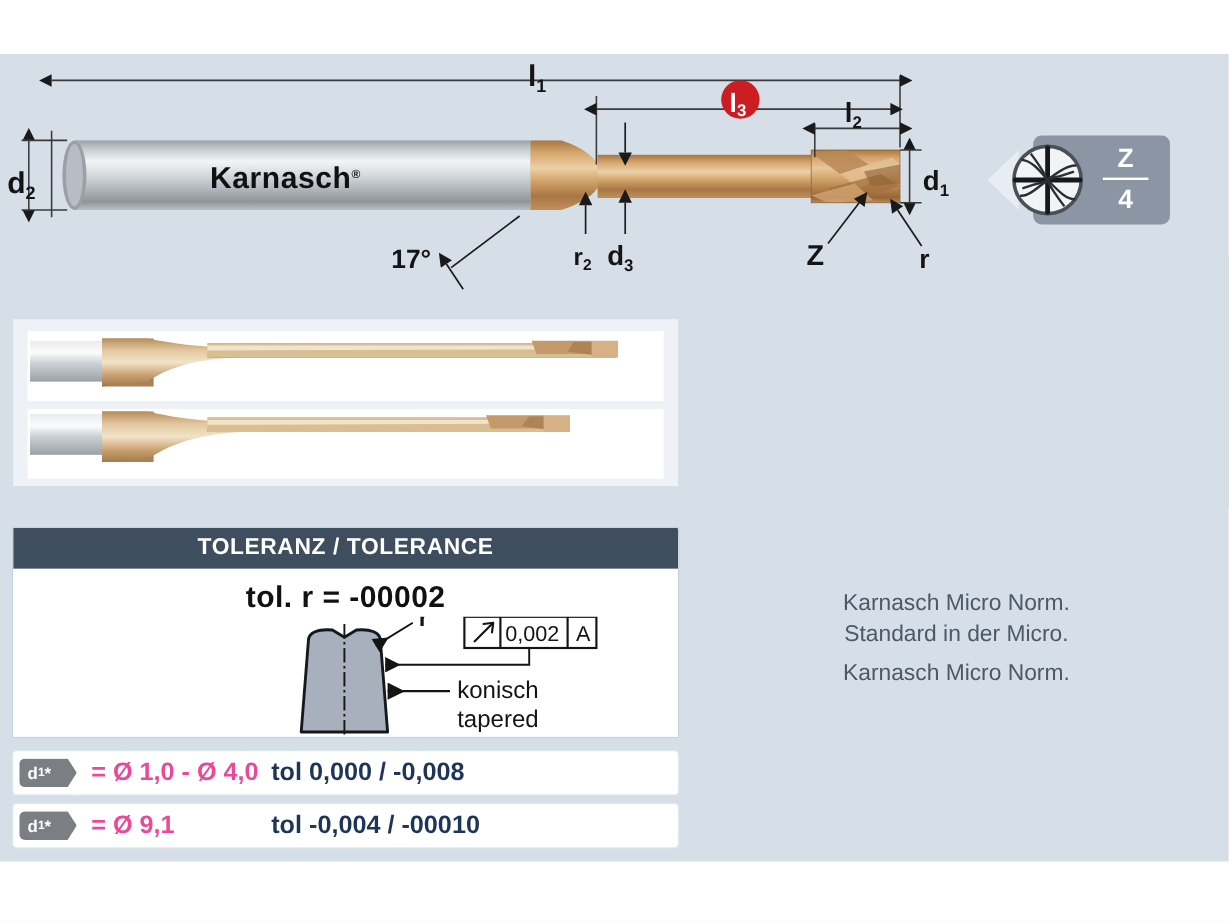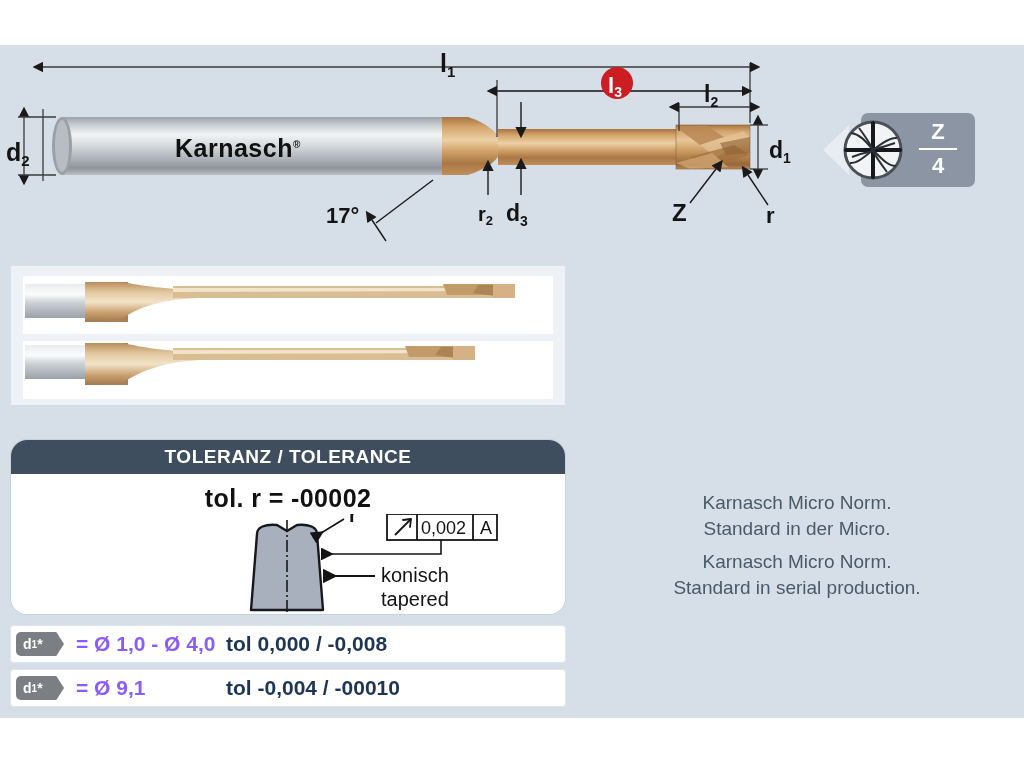--- a/index.html
+++ b/index.html
@@ -63,21 +63,21 @@
   .photo-strip svg { display:block; }
 
   
   .tol-panel {
     position: absolute;
     left: 11px;
     top: 440px;
     width: 554px;
     height: 174px;
     background: #ffffff;
-    border-radius: 16px;
+    border-radius: 1px;
     overflow: hidden;
     box-shadow: 0 0 0 1px #c6d2dc;
   }
   .tol-header {
     height: 34px;
     background: #3f4e5e;
     color: #ffffff;
     display: flex;
     align-items: center;
     justify-content: center;
@@ -137,21 +137,21 @@
     box-sizing: border-box;
     border-radius: 5px 0 0 5px;
     -webkit-clip-path: polygon(0 0, 84% 0, 100% 50%, 84% 100%, 0 100%);
     clip-path: polygon(0 0, 84% 0, 100% 50%, 84% 100%, 0 100%);
   }
   .d1-badge sub { font-size: 10px; vertical-align: -2px; }
   .d1-eq {
     margin-left: 12px;
     font-size: 21px;
     font-weight: bold;
-    color: #8b5cf6;
+    color: #ec4899;
     white-space: pre;
   }
   .d1-tol {
     position: absolute;
     left: 215px;
     font-size: 21px;
     font-weight: bold;
     color: #1d3557;
     white-space: pre;
   }
@@ -513,16 +513,15 @@
     <div class="d1-eq">= Ø 9,1</div>
     <div class="d1-tol">tol -0,004 / -00010</div>
   </div>
 
   <div class="side-note n1">
     <div>Karnasch Micro Norm.</div>
     <div>Standard in der Micro.</div>
   </div>
   <div class="side-note n2">
     <div>Karnasch Micro Norm.</div>
-    <div>Standard in serial production.</div>
   </div>
 
 </div>
 
 </body></html>

